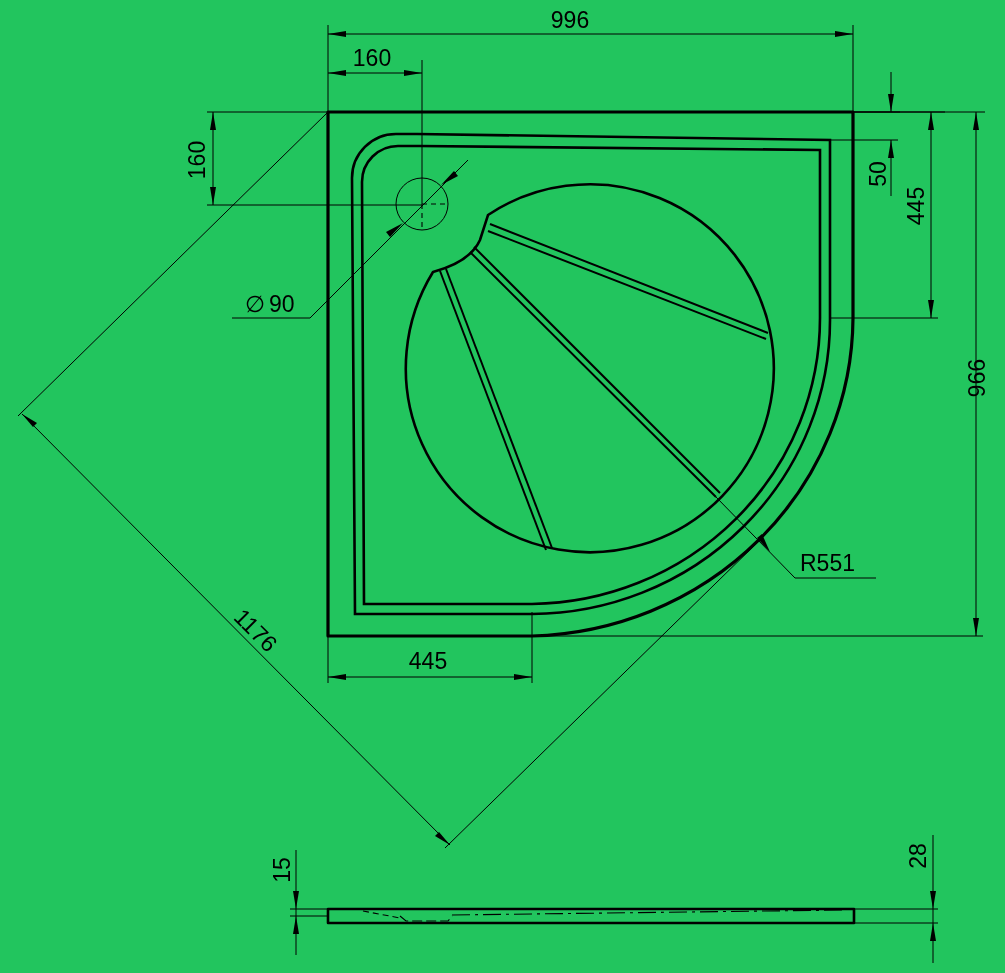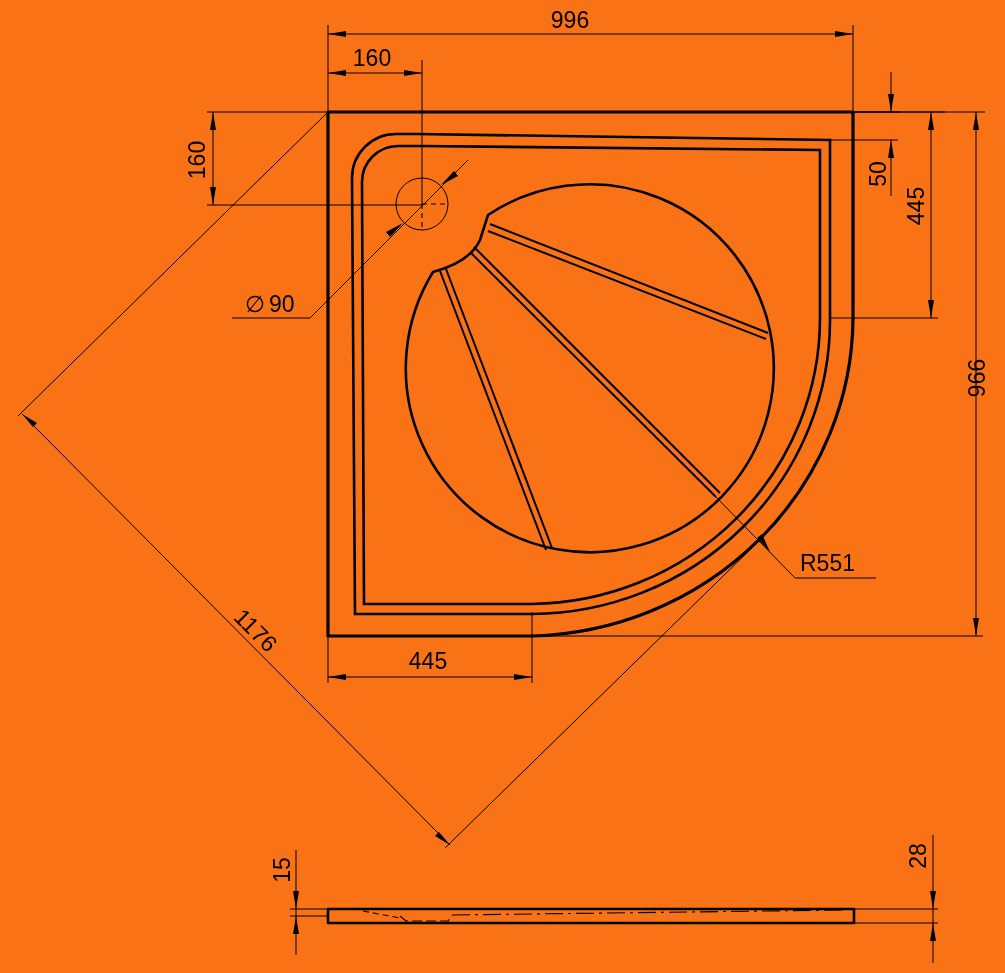--- a/index.html
+++ b/index.html
@@ -1,16 +1,16 @@
 <!DOCTYPE html>
 <html><head>
 <meta charset="utf-8">
 <style>
   html, body { margin: 0; padding: 0; background: #ffffff; }
-  #canvas { position: relative; width: 1005px; height: 973px; overflow: hidden; background: #f97316; }
+  #canvas { position: relative; width: 1005px; height: 973px; overflow: hidden; background: #22c55e; }
   svg { position: absolute; left: 0; top: 0; }
   .thick { stroke: #000; stroke-width: 3.2; fill: none; stroke-linejoin: round; }
   .med { stroke: #000; stroke-width: 2.6; fill: none; }
   .thin { stroke: #000; stroke-width: 1; fill: none; }
   .dash { stroke: #000; stroke-width: 1.1; fill: none; stroke-dasharray: 8 5; }
   .dashdot { stroke: #000; stroke-width: 1.1; fill: none; stroke-dasharray: 18 5 3 5; }
   .arrow { fill: #000; stroke: none; }
   .dim-text { font-family: "Liberation Sans", sans-serif; font-size: 23px; fill: #000; }
 </style>
 </head>

